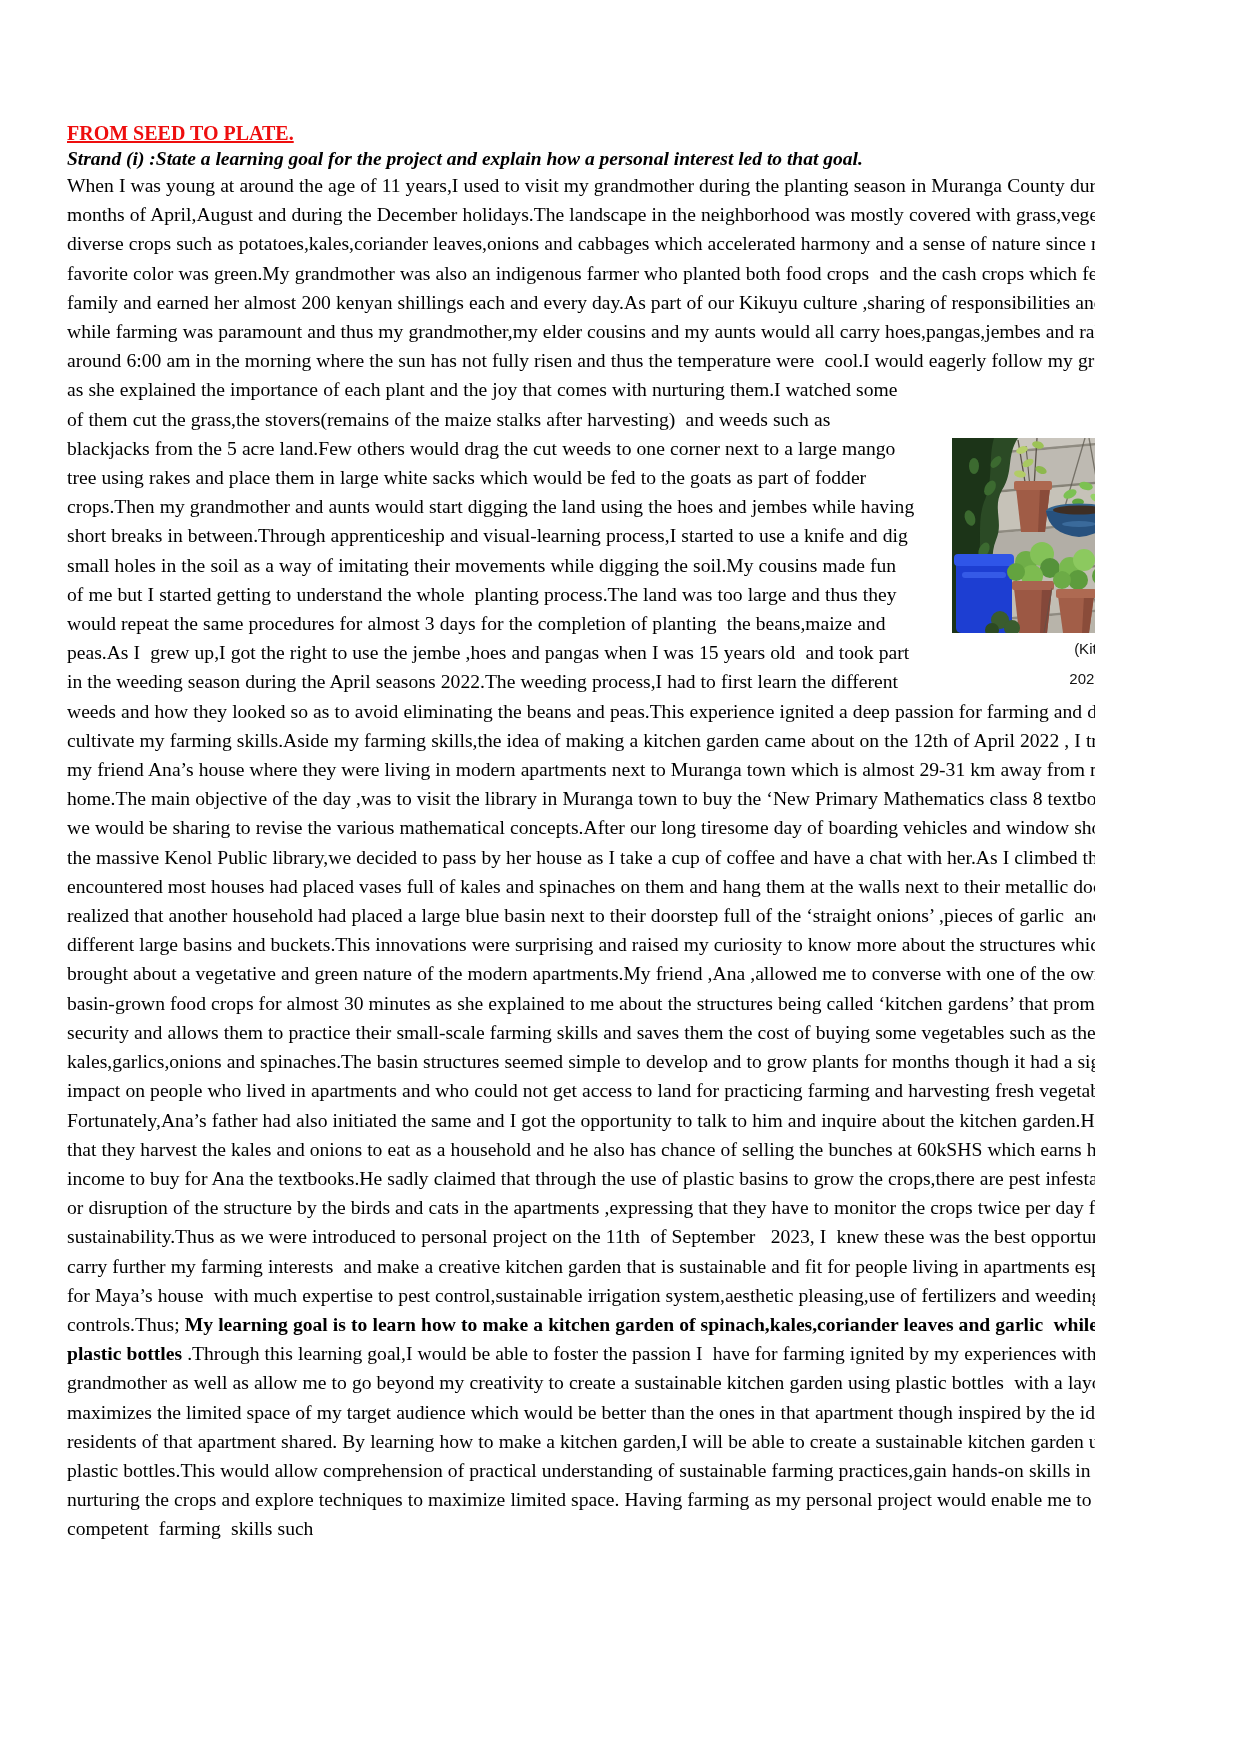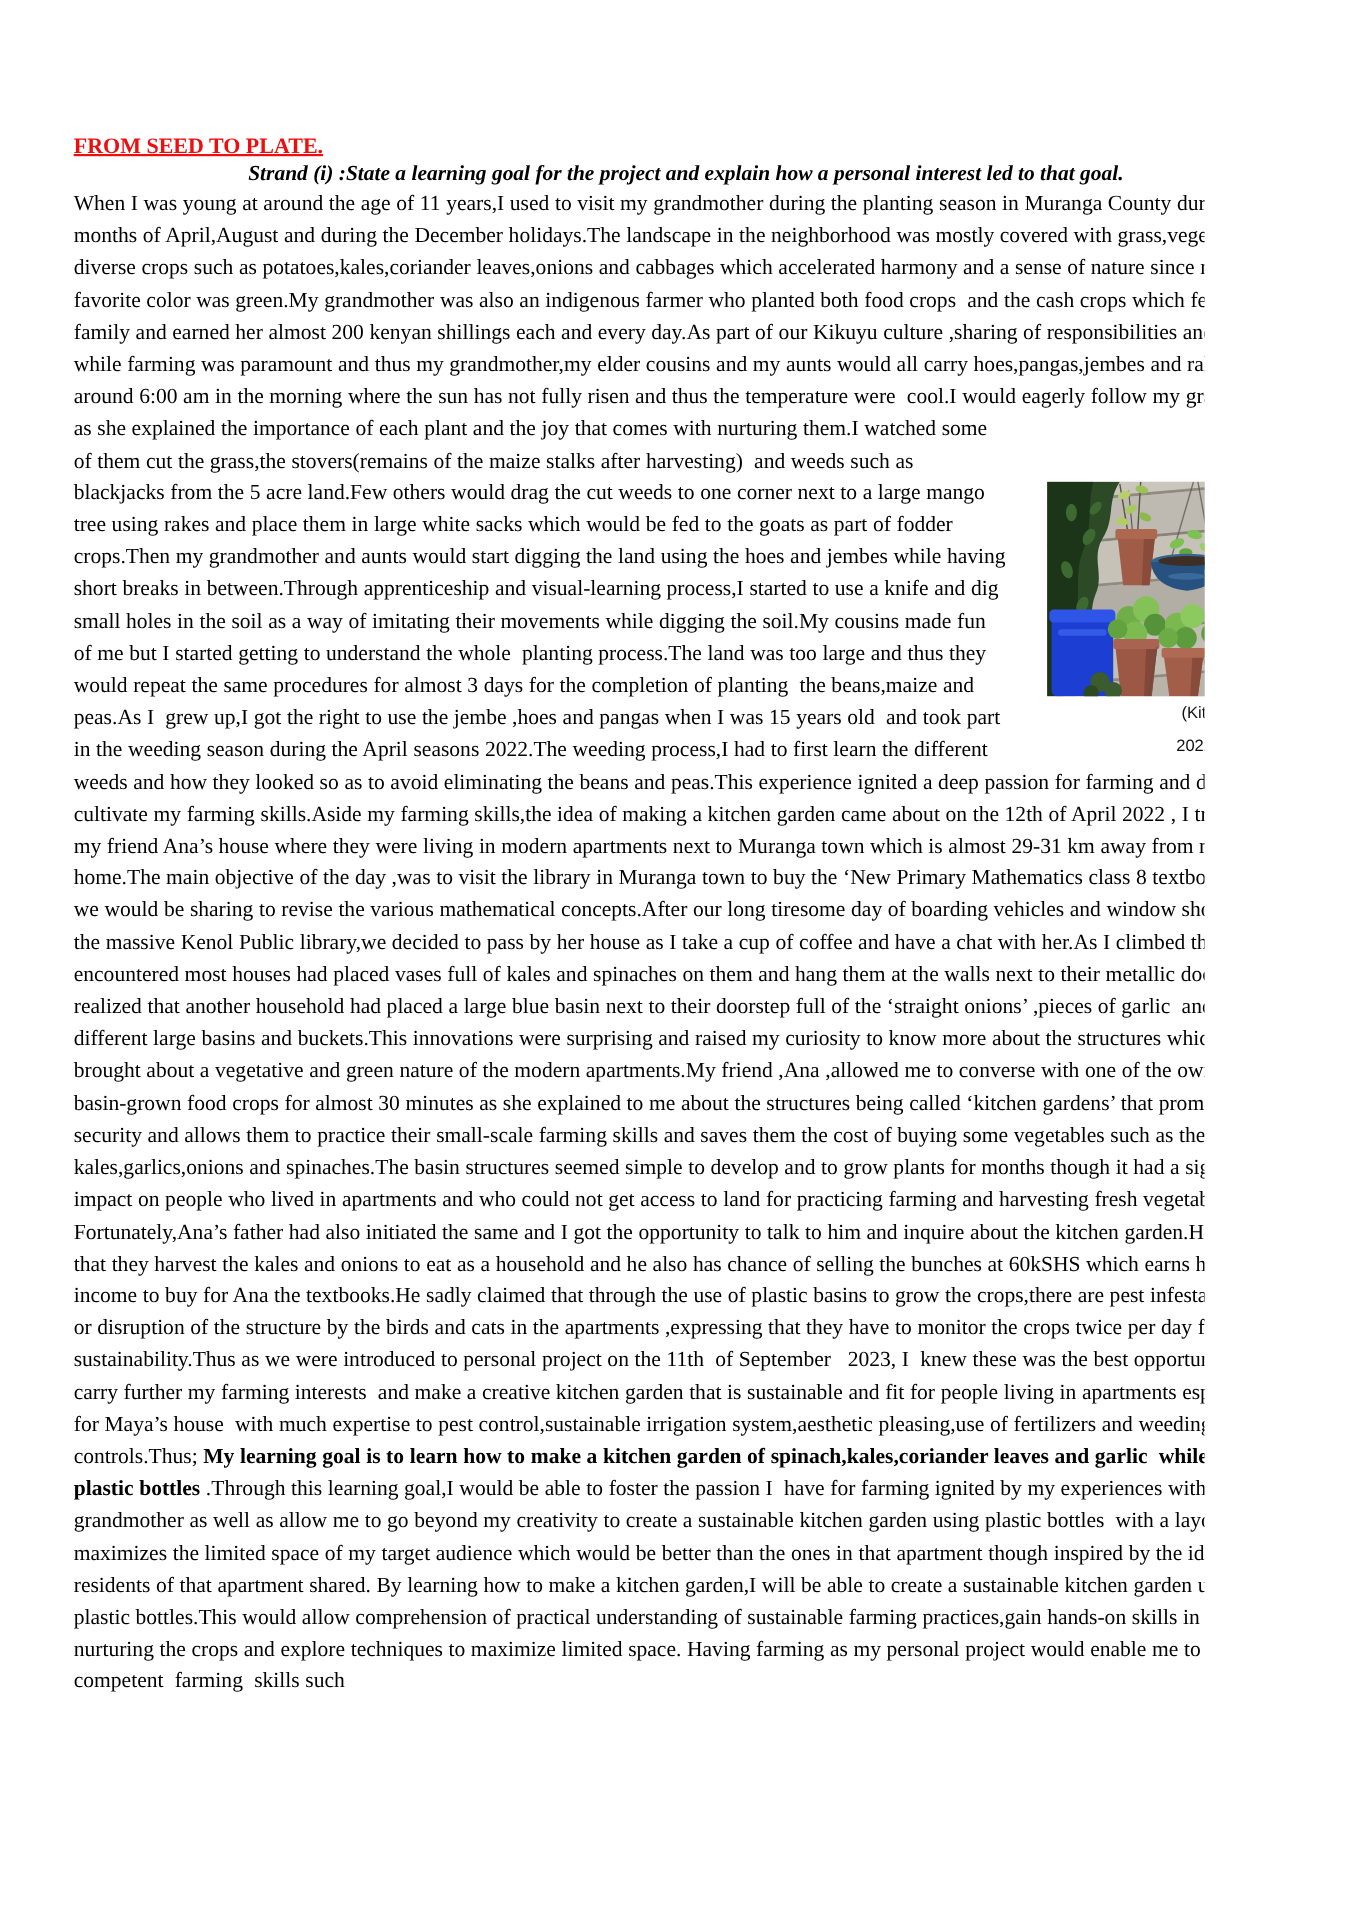--- a/index.html
+++ b/index.html
@@ -36,21 +36,20 @@
     text-decoration:underline;
     white-space:pre;
   }
   .strand{
     margin:0;
     font-size:19.5px;
     line-height:25px;
     font-weight:bold;
     font-style:italic;
     white-space:pre-wrap;
-    text-align:center;
   }
   .body-par{
     margin:0;
     font-size:19.6px;
     line-height:29.2px;
     text-align:left;
     white-space:pre-wrap;
     word-spacing:0.2px;
   }
   .body-par b{font-weight:bold;}

